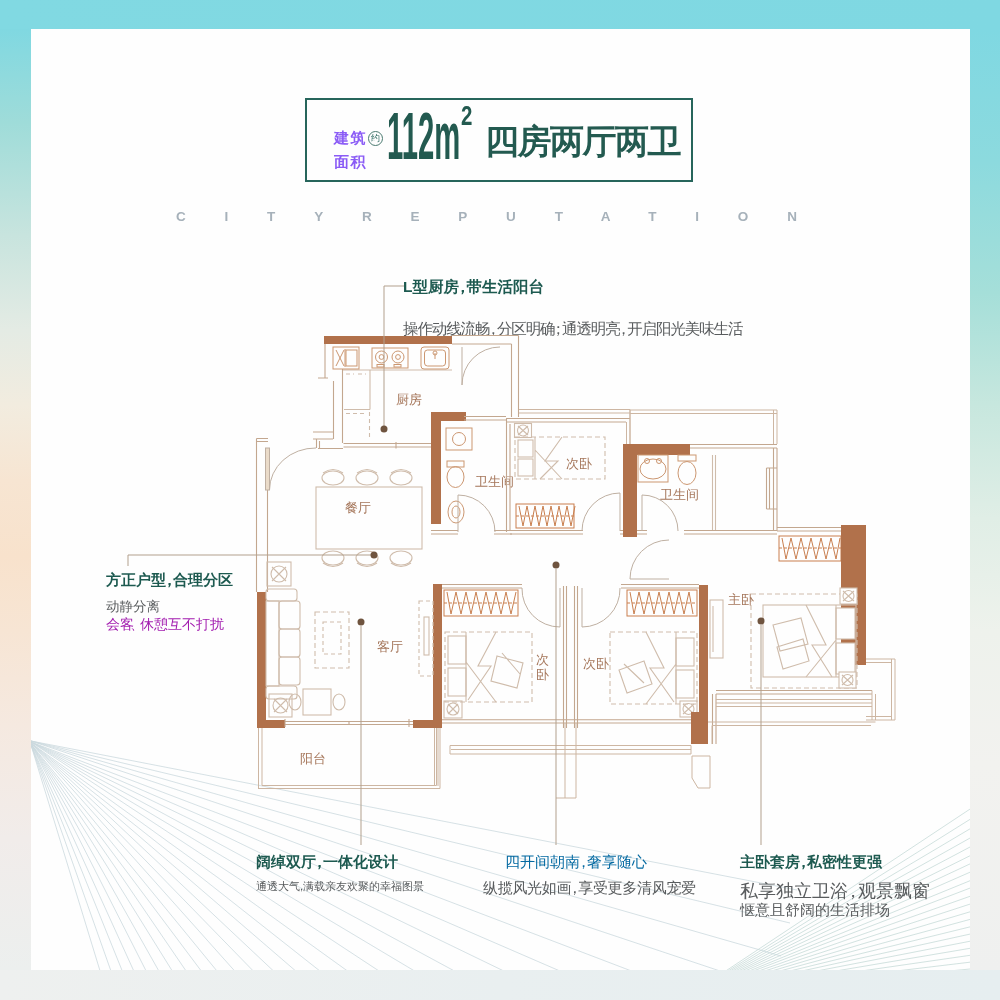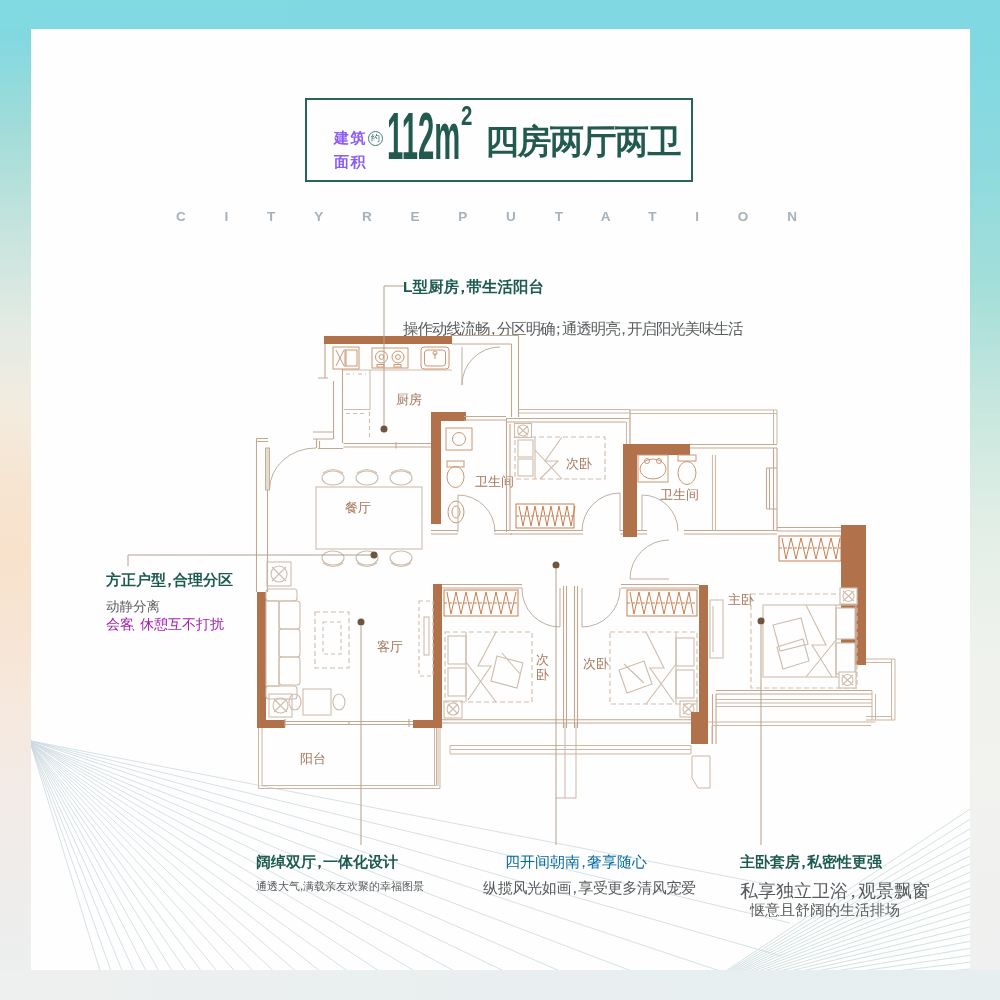--- a/index.html
+++ b/index.html
@@ -108,21 +108,21 @@
 <div class="abs" style="left:106px;top:616px;color:#a21caf;font-size:14px;white-space:nowrap;text-align:center;">会客<span class="p">、</span>休憩互不打扰</div>
 
 <div class="abs" style="left:256px;top:853px;color:#1d5a50;font-size:15px;font-weight:bold;white-space:nowrap;">阔绰双厅<span class="p">，</span>一体化设计</div>
 <div class="abs" style="left:256px;top:879px;color:#595c5e;font-size:11px;white-space:nowrap;">通透大气<span class="p">，</span>满载亲友欢聚的幸福图景</div>
 
 <div class="abs" style="left:505px;top:853px;color:#0369a1;font-size:15px;font-weight:normal;white-space:nowrap;">四开间朝南<span class="p">，</span>奢享随心</div>
 <div class="abs" style="left:483px;top:879px;color:#595c5e;font-size:15px;letter-spacing:-0.3px;white-space:nowrap;">纵揽风光如画<span class="p">，</span>享受更多清风宠爱</div>
 
 <div class="abs" style="left:740px;top:853px;color:#1d5a50;font-size:15px;font-weight:bold;white-space:nowrap;">主卧套房<span class="p">，</span>私密性更强</div>
 <div class="abs" style="left:740px;top:879px;color:#595c5e;font-size:18px;white-space:nowrap;">私享独立卫浴<span class="p">，</span>观景飘窗</div>
-<div class="abs" style="left:740px;top:901px;color:#595c5e;font-size:15px;white-space:nowrap;margin-left:10px;">惬意且舒阔的生活排场</div>
+<div class="abs" style="left:740px;top:901px;color:#595c5e;font-size:15px;white-space:nowrap;">惬意且舒阔的生活排场</div>
 
 <svg class="abs" style="left:0;top:0;" width="1000" height="1000" viewBox="0 0 1000 1000" id="plan">
 <style>
  .wall{fill:#b1714b;stroke:none;}
  .w1{stroke:#c3a78f;stroke-width:1.1;fill:none;}
  .w2{stroke:#cdb6a2;stroke-width:1;fill:none;}
  .fu{stroke:#cfbcab;stroke-width:1.1;fill:none;}
  .fo{stroke:#cc9771;stroke-width:1;fill:none;}
  .ha{stroke:#c97f4f;stroke-width:1;fill:none;}
  .dr{stroke:#bfb0a2;stroke-width:1;fill:none;}

